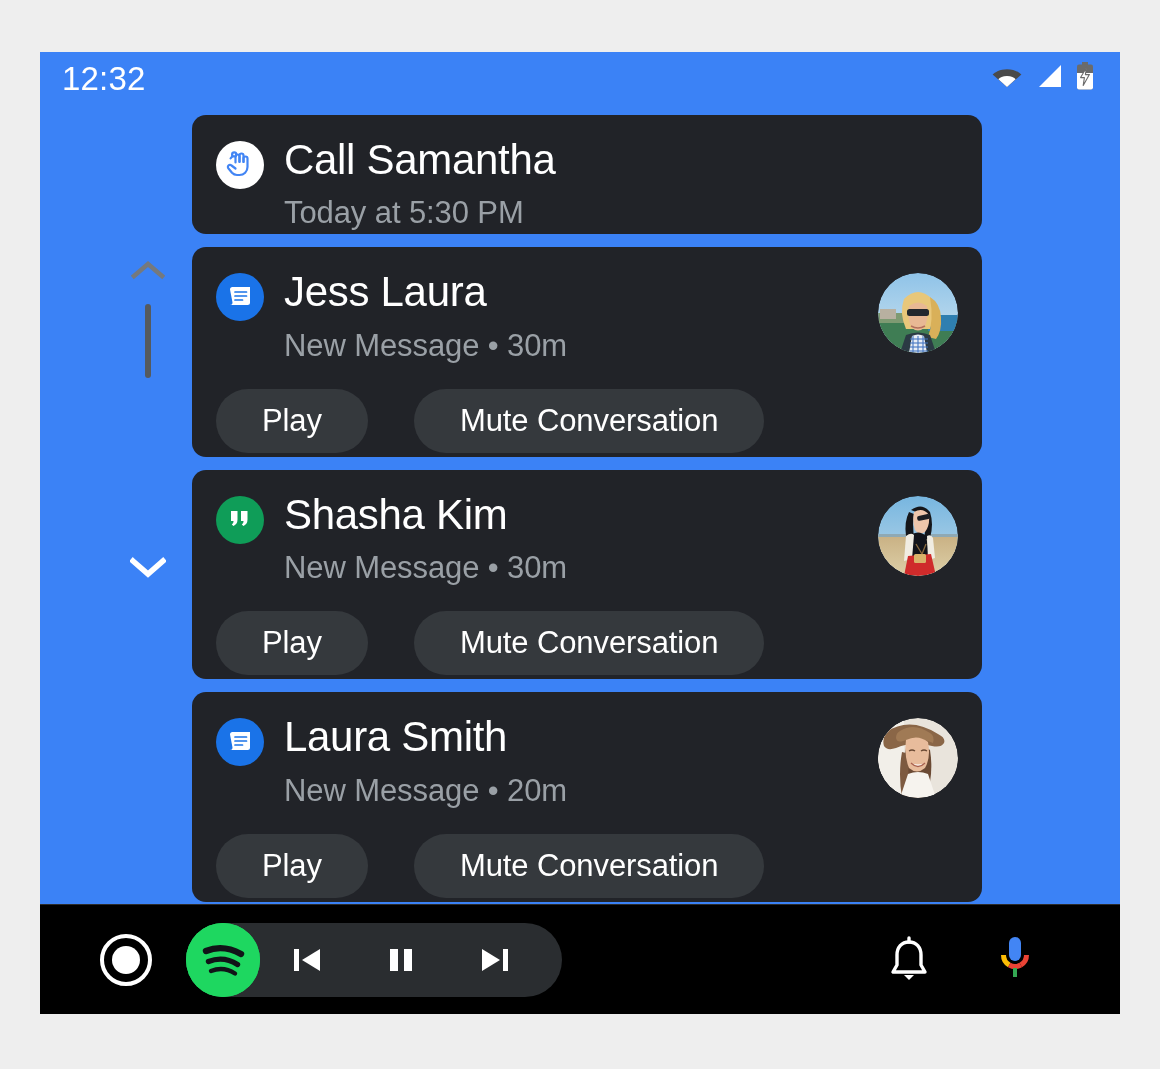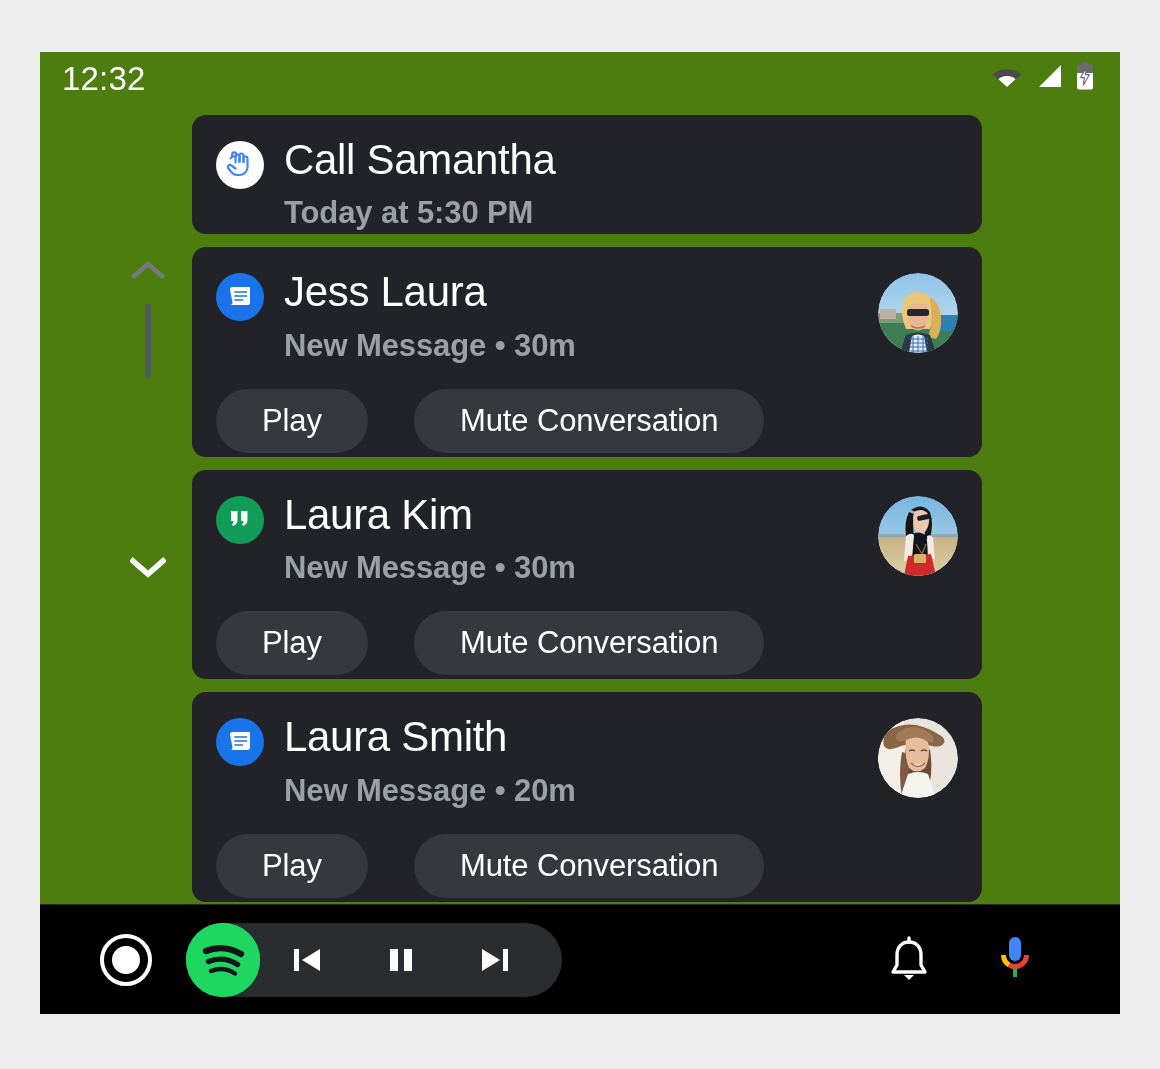--- a/index.html
+++ b/index.html
@@ -13,21 +13,21 @@
     overflow: hidden;
   }
 
   
   #device-screen {
     position: absolute;
     left: 40px;
     top: 52px;
     width: 1080px;
     height: 962px;
-    background: #4d7c0f;
+    background: #3b82f6;
     overflow: hidden;
   }
 
   
   #status-bar {
     position: absolute;
     left: 0; top: 0;
     width: 100%;
     height: 52px;
     display: flex;
@@ -116,21 +116,21 @@
     line-height: 1.08;
     font-weight: 400;
     letter-spacing: -0.3px;
     white-space: nowrap;
   }
   .card-subtitle {
     color: #9aa0a6;
     font-size: 31px;
     line-height: 1.1;
     margin-top: 14px;
-    font-weight: 700;
+    font-weight: 400;
     letter-spacing: -0.1px;
     white-space: nowrap;
   }
 
   .avatar {
     width: 80px;
     height: 80px;
     border-radius: 50%;
     flex: 0 0 80px;
     margin-top: 4px;
@@ -376,21 +376,21 @@
 
     <div class="notification-card">
       <div class="card-main">
         <div class="app-badge badge-hangouts">
           <svg width="26" height="26" viewBox="0 0 26 26">
             <path d="M4 4 L10.5 4 L10.5 12.5 q0 4.5 -4 6.5 L4.8 17.6 q1.8 -1.4 1.8 -3.6 L4 14 Z" fill="#ffffff"></path>
             <path d="M14 4 L20.5 4 L20.5 12.5 q0 4.5 -4 6.5 L14.8 17.6 q1.8 -1.4 1.8 -3.6 L14 14 Z" fill="#ffffff"></path>
           </svg>
         </div>
         <div class="card-text">
-          <div class="card-title">Laura Kim</div>
+          <div class="card-title">Shasha Kim</div>
           <div class="card-subtitle">New Message • 30m</div>
         </div>
         <div class="avatar">
           <svg viewBox="0 0 80 80" preserveAspectRatio="xMidYMid slice">
             <defs>
               <clipPath id="clipShasha">
                   <circle cx="40" cy="40" r="40"></circle>
                 </clipPath>
               <linearGradient id="skyS" x1="0" y1="0" x2="0" y2="1">
                 <stop offset="0%" stop-color="#77b6e0"></stop>

